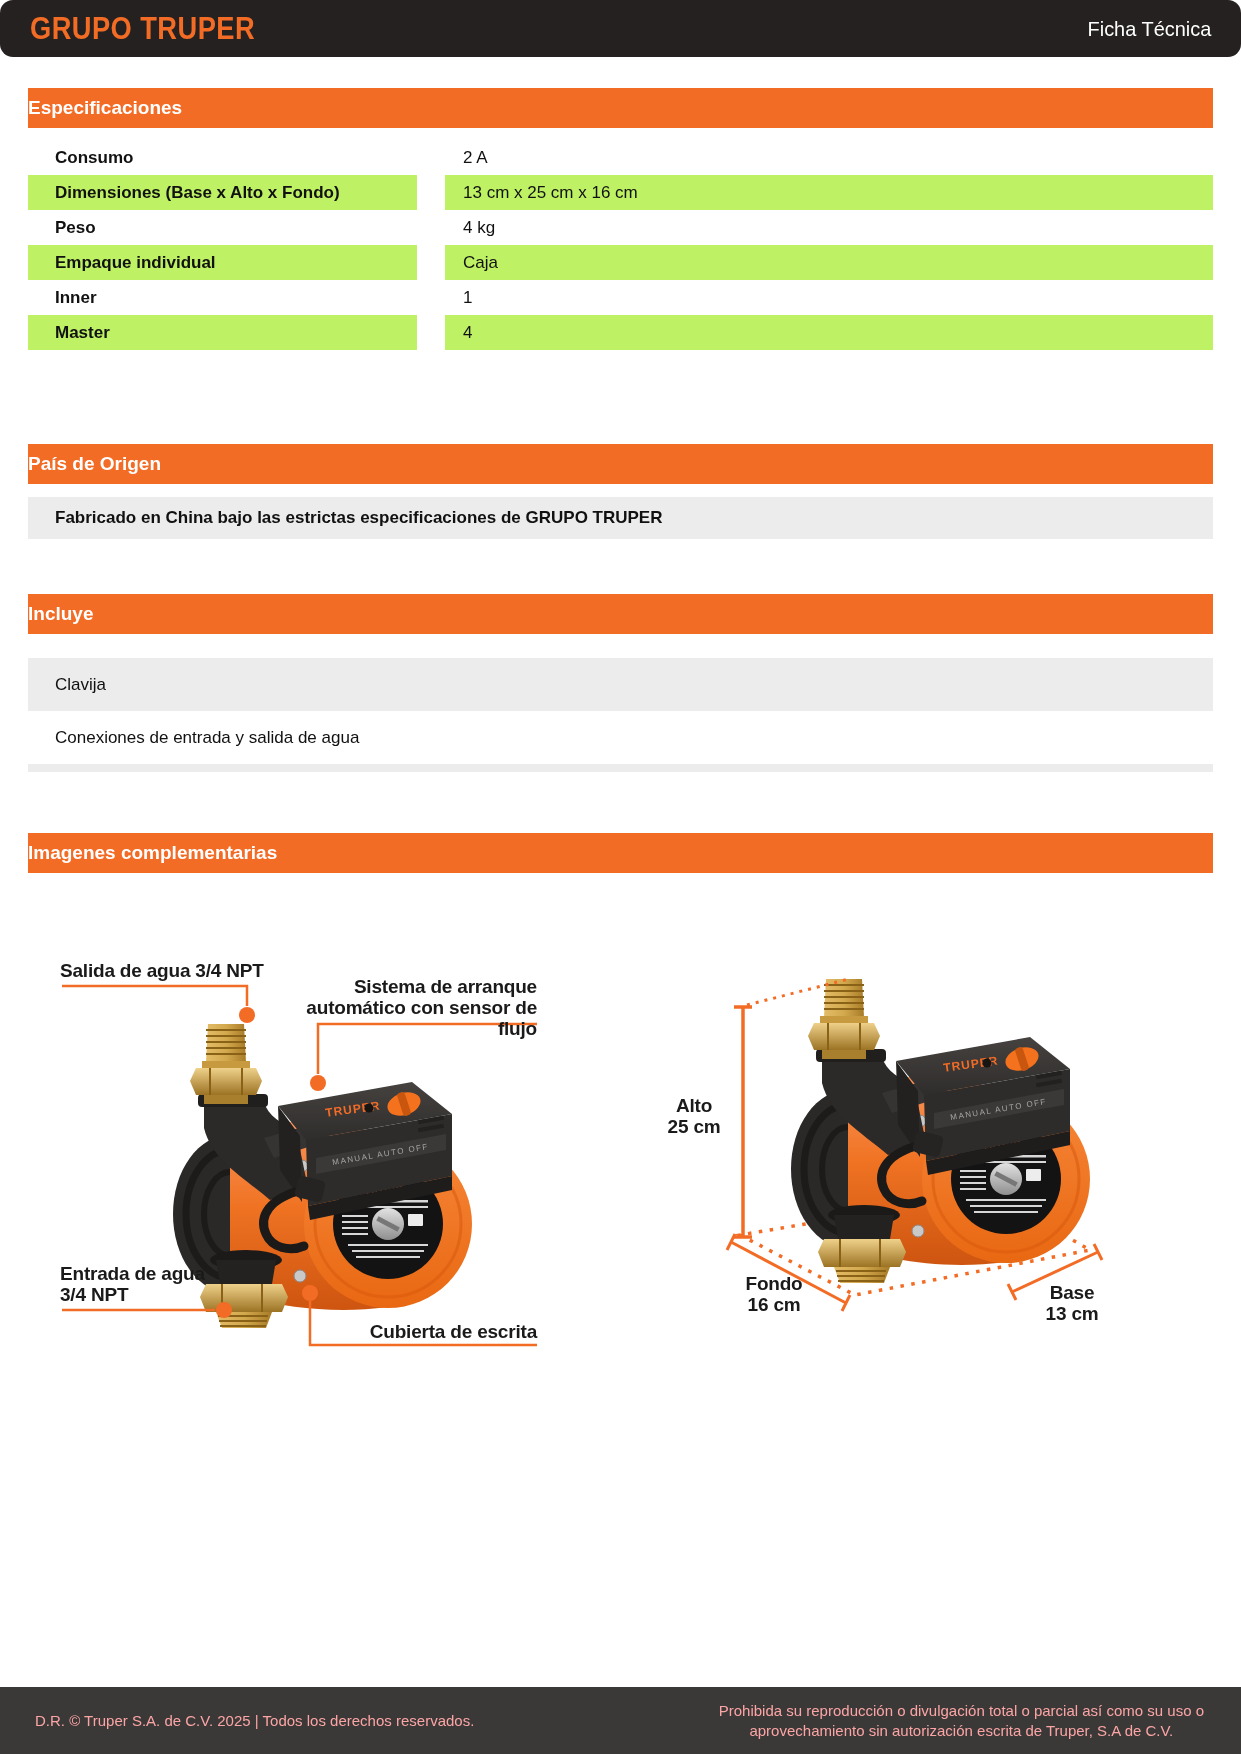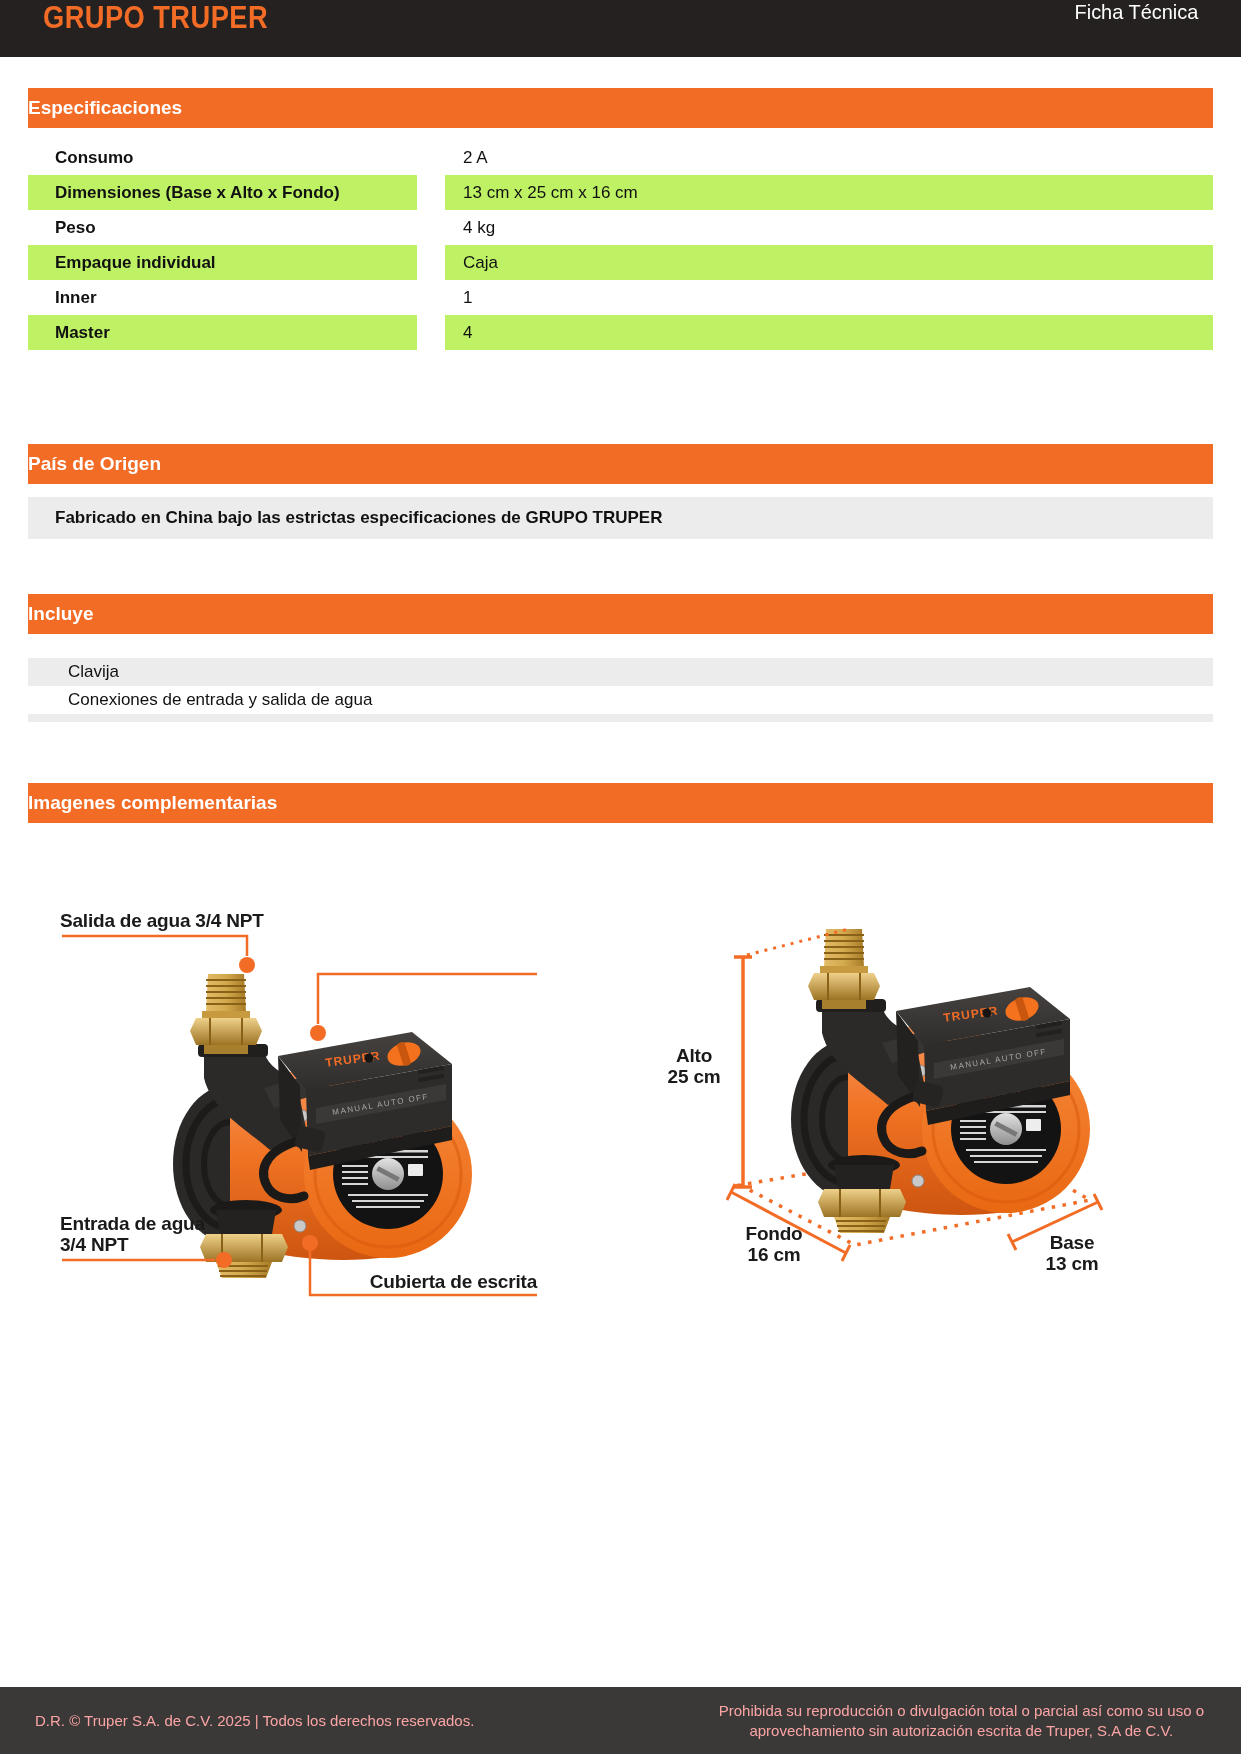--- a/index.html
+++ b/index.html
@@ -4,22 +4,22 @@
 <style>
   * { margin:0; padding:0; box-sizing:border-box; }
   html,body { background:#ffffff; }
   body {
     width:1241px; height:1754px; position:relative; overflow:hidden;
     font-family:"Liberation Sans", sans-serif; color:#111;
   }
 
   
   .topbar {
-    height:57px; background:#252120; display:flex; align-items:flex-start;
-    justify-content:space-between; padding:0 43px;
+    height:57px; background:#252120; display:flex; align-items:center;
+    justify-content:space-between; padding:0 30px;border-radius:13px;
   }
   .brand {
     color:#F36C26; font-size:31px; font-weight:800; letter-spacing:0.5px;
     transform:scaleX(.88); transform-origin:left center; white-space:nowrap;
   }
   .doc-title {
     color:#ffffff; font-size:21px; transform:scaleX(.95);
     transform-origin:right center; white-space:nowrap;
   }
 
@@ -37,21 +37,21 @@
   .cell-value { flex:1; margin-left:28px; padding-left:18px; }
   .trow.alt .cell { background:#bef264; }
 
   .bar-origin { margin-top:94px; }
   .origin-row {
     margin-top:13px; height:42px; background:#ECECEC; display:flex;
     align-items:center; padding-left:27px; font-weight:bold; font-size:17px;
   }
 
   .bar-includes { margin-top:55px; }
-  .inc-item { height:28px; display:flex; align-items:center; padding-left:40px; font-size:17px; background:#fff; }
+  .inc-item { height:53px; display:flex; align-items:center; padding-left:27px; font-size:17px; background:#fff; }
   .inc-item.first { margin-top:24px; background:#ECECEC; }
   .inc-strip { height:8px; background:#ECECEC; }
 
   .bar-images { margin-top:61px; }
 
   
   .figures { position:relative; margin-left:-28px; width:1241px; height:520px; }
   .layerA, .layerB { position:absolute; left:0; top:0; pointer-events:none; }
   .layerA { z-index:1; } .pumpL, .pumpR { position:absolute; z-index:2; } .layerB { z-index:5; }
   .fig-label {
@@ -263,20 +263,22 @@
         <path d="M731,369 L846,430"></path>
         <path d="M727,377 L735,361"></path>
         <path d="M842,438 L850,422"></path>
         <path d="M1012,419 L1098,379"></path>
         <path d="M1008,411 L1016,427"></path>
         <path d="M1094,371 L1102,387"></path>
       </g>
     </svg>
 
     <div class="fig-label" style="left:60px; top:87px">Salida de agua 3/4 NPT</div>
+    <div class="fig-label t-right" style="left:277px; top:103px; width:260px">Sistema de arranque
+automático con sensor de flujo</div>
     <div class="fig-label" style="left:60px; top:390px">Entrada de agua
 3/4 NPT</div>
     <div class="fig-label t-right" style="left:350px; top:448px; width:187px">Cubierta de escrita</div>
     <div class="fig-label t-center" style="left:650px; top:222px; width:88px">Alto
 25 cm</div>
     <div class="fig-label t-center" style="left:718px; top:400px; width:112px">Fondo
 16 cm</div>
     <div class="fig-label t-center" style="left:1016px; top:409px; width:112px">Base
 13 cm</div>
   </div>

